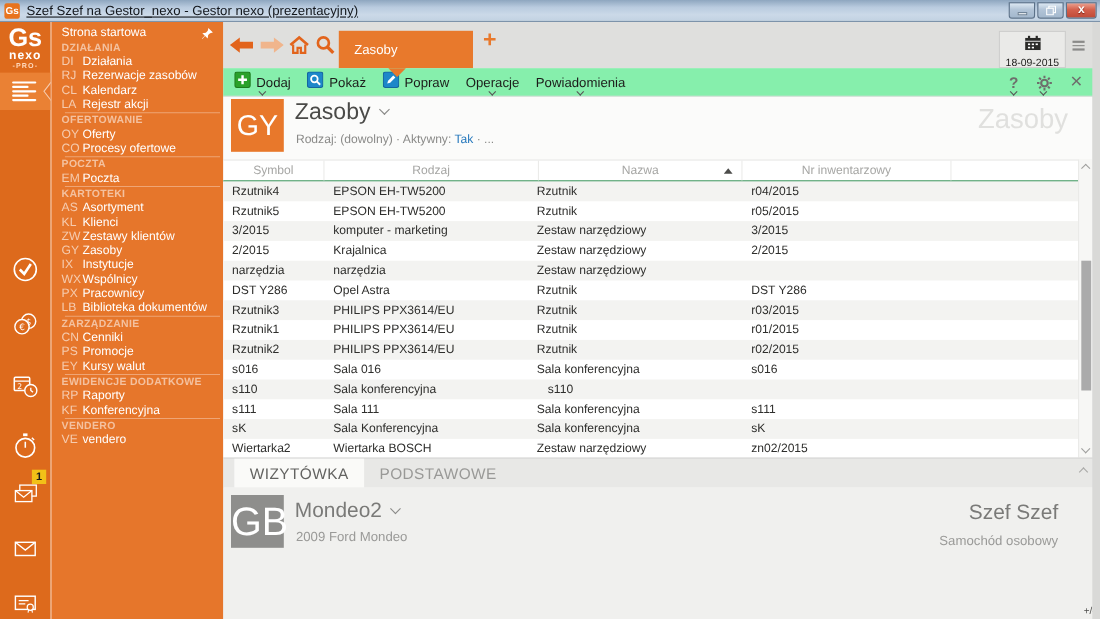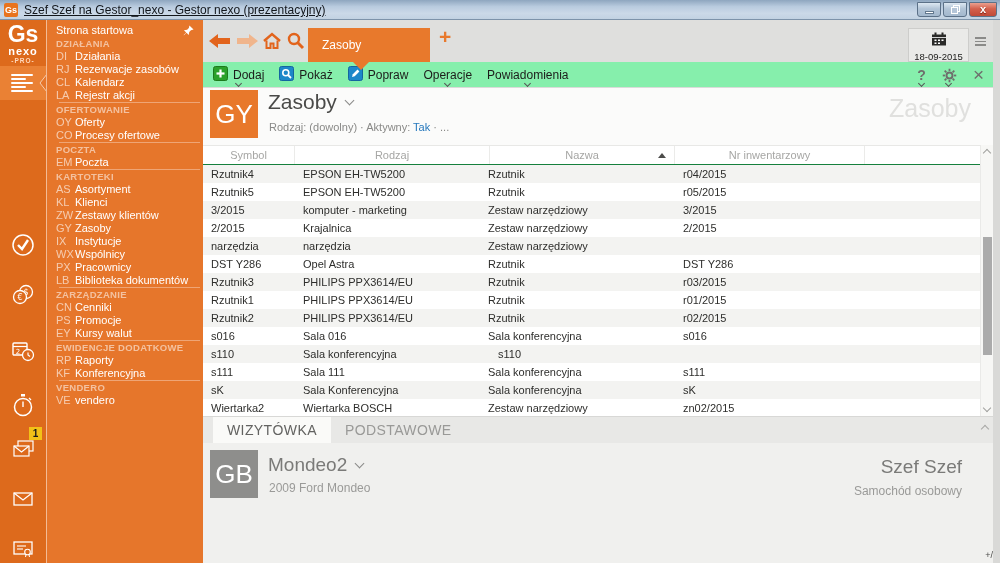--- a/index.html
+++ b/index.html
@@ -104,21 +104,21 @@
   .sb-thumb { position:absolute; left:2px; top:92px; width:9px; height:118px; background:#ababab; }
 
   
   .btabs { position:absolute; left:203px; top:416px; width:797px; height:27px; background:#e8e8e6; border-top:1px solid #d8d8d6; display:flex; }
   .btab { height:27px; line-height:27px; font-size:14px; letter-spacing:0.4px; padding:0 14px; color:#999997; cursor:pointer; }
   .btab.active { background:#fafaf8; color:#636361; margin-left:10px; }
   .collapse { position:absolute; right:10px; top:10px; width:6px; height:6px;
     border-right:1.5px solid #a8a8a6; border-bottom:1.5px solid #a8a8a6; transform:rotate(-135deg); cursor:pointer; }
   .bcard { position:absolute; left:203px; top:443px; width:797px; height:120px; background:#f0f0ee; }
   .gb-box { position:absolute; left:7px; top:7px; width:48px; height:48px; background:#8e8e8c;
-    color:#fff; font-size:26px; text-align:center; line-height:48px; }
+    color:#fff; font-size:36px; text-align:center; line-height:48px; }
   .bc-title { position:absolute; left:65px; top:11px; font-size:19px; color:#7a7a78; cursor:pointer; }
   .bc-sub { position:absolute; left:66px; top:38px; font-size:12px; color:#9a9a98; }
   .bc-owner { position:absolute; right:38px; top:13px; font-size:19px; color:#7a7a78; text-align:right; }
   .bc-cat { position:absolute; right:38px; top:41px; font-size:12px; color:#9a9a98; text-align:right; }
   .resize-hint { position:absolute; right:4px; bottom:3px; font-size:9px; color:#4c4c4a; }
 
   .win-edge { position:absolute; right:0; top:20px; width:7px; height:543px; background:#d9d9d7; }
 </style>
 </head>
 <body>

